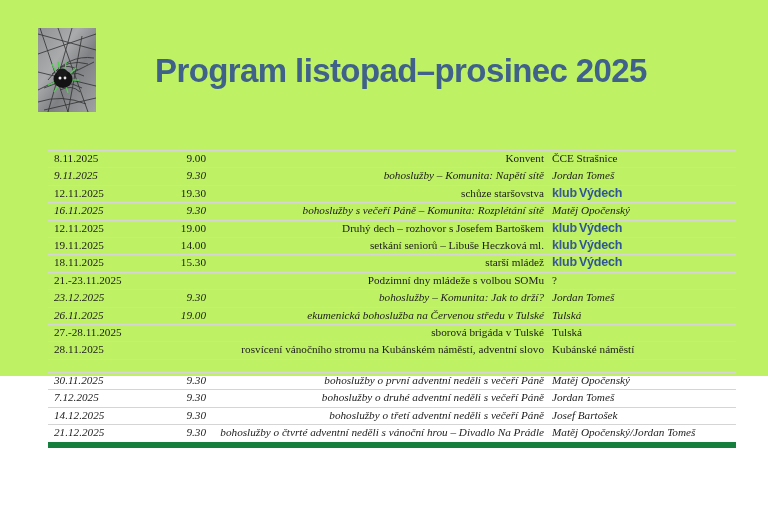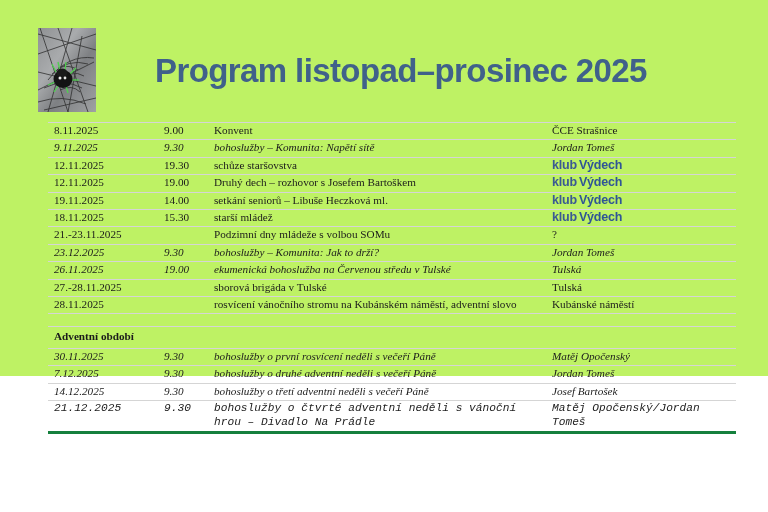--- a/index.html
+++ b/index.html
@@ -49,40 +49,40 @@
     font-size: 33px;
     letter-spacing: -0.6px;
     color: #40618a;
     white-space: nowrap;
   }
 
   
   .tbl-wrap {
     position: absolute;
     left: 48px;
-    top: 122px;
+    top: 150px;
     width: 672px;
   }
   table.program {
     border-collapse: collapse;
     width: 672px;
     table-layout: fixed;
   }
   table.program td {
     border-top: 1px solid #d5d5d5;
     padding: 1px 0 2px 0;
     font-size: 11.2px;
     line-height: 13.4px;
     vertical-align: top;
     white-space: normal;
   }
-  table.program tr.last-row td { border-bottom: 3px solid #15803d; font-family: Liberation Mono, monospace; }
+  table.program tr.last-row td { border-bottom: 6px solid #15803d; }
   .c-date  { width: 110px; padding-left: 6px !important; }
-  .c-time  { width: 42px;  text-align: left; }
-  .c-event { width: 330px; padding-left: 8px !important; }
+  .c-time  { width: 42px;  text-align: right; }
+  .c-event { width: 330px; padding-left: 8px !important; text-align: right; }
   .c-place { width: 184px; padding-left: 8px !important; }
 
   tr.italic td { font-style: italic; }
 
   tr.section td {
     font-weight: bold;
     font-style: normal;
     padding-top: 3px !important;
     padding-bottom: 4px !important;
   }
@@ -176,20 +176,26 @@
             <td class="c-time">9.30</td>
             <td class="c-event">bohoslužby – Komunita: Napětí sítě</td>
             <td class="c-place">Jordan Tomeš</td>
           </tr>
           <tr class="event-row">
             <td class="c-date">12.11.2025</td>
             <td class="c-time">19.30</td>
             <td class="c-event">schůze staršovstva</td>
             <td class="c-place"><span class="klub"><span class="k1">klub</span><span class="k2">Výdech</span></span></td>
           </tr>
+          <tr class="event-row italic">
+            <td class="c-date">16.11.2025</td>
+            <td class="c-time">9.30</td>
+            <td class="c-event">bohoslužby s večeří Páně – Komunita: Rozplétání sítě</td>
+            <td class="c-place">Matěj Opočenský</td>
+          </tr>
           <tr class="event-row">
             <td class="c-date">12.11.2025</td>
             <td class="c-time">19.00</td>
             <td class="c-event">Druhý dech – rozhovor s Josefem Bartoškem</td>
             <td class="c-place"><span class="klub"><span class="k1">klub</span><span class="k2">Výdech</span></span></td>
           </tr>
           <tr class="event-row">
             <td class="c-date">19.11.2025</td>
             <td class="c-time">14.00</td>
             <td class="c-event">setkání seniorů – Libuše Heczková ml.</td>
@@ -227,27 +233,24 @@
           </tr>
           <tr class="event-row">
             <td class="c-date">28.11.2025</td>
             <td class="c-time"></td>
             <td class="c-event">rosvícení vánočního stromu na Kubánském náměstí, adventní slovo</td>
             <td class="c-place">Kubánské náměstí</td>
           </tr>
           <tr class="spacer">
             <td colspan="4"></td>
           </tr>
-          <tr class="section">
-            <td class="c-date" colspan="4">Adventní období</td>
-          </tr>
           <tr class="event-row italic">
             <td class="c-date">30.11.2025</td>
             <td class="c-time">9.30</td>
-            <td class="c-event">bohoslužby o první rosvícení neděli s večeří Páně</td>
+            <td class="c-event">bohoslužby o první adventní neděli s večeří Páně</td>
             <td class="c-place">Matěj Opočenský</td>
           </tr>
           <tr class="event-row italic">
             <td class="c-date">7.12.2025</td>
             <td class="c-time">9.30</td>
             <td class="c-event">bohoslužby o druhé adventní neděli s večeří Páně</td>
             <td class="c-place">Jordan Tomeš</td>
           </tr>
           <tr class="event-row italic">
             <td class="c-date">14.12.2025</td>

